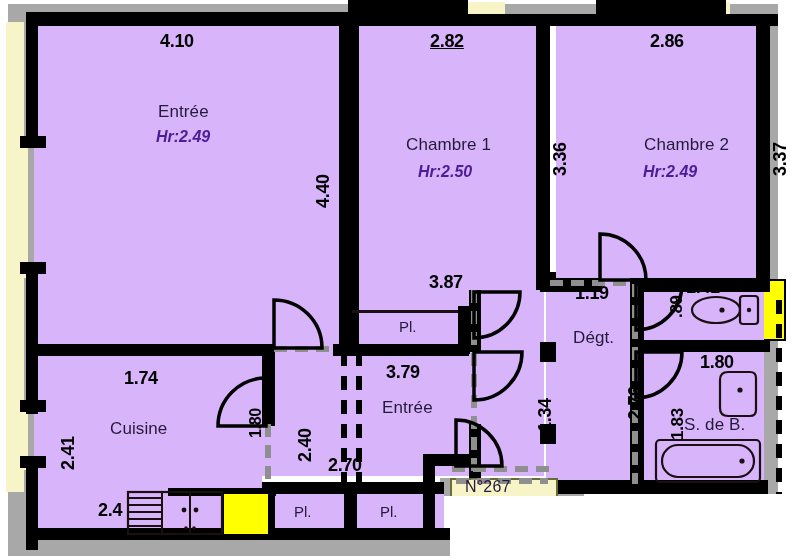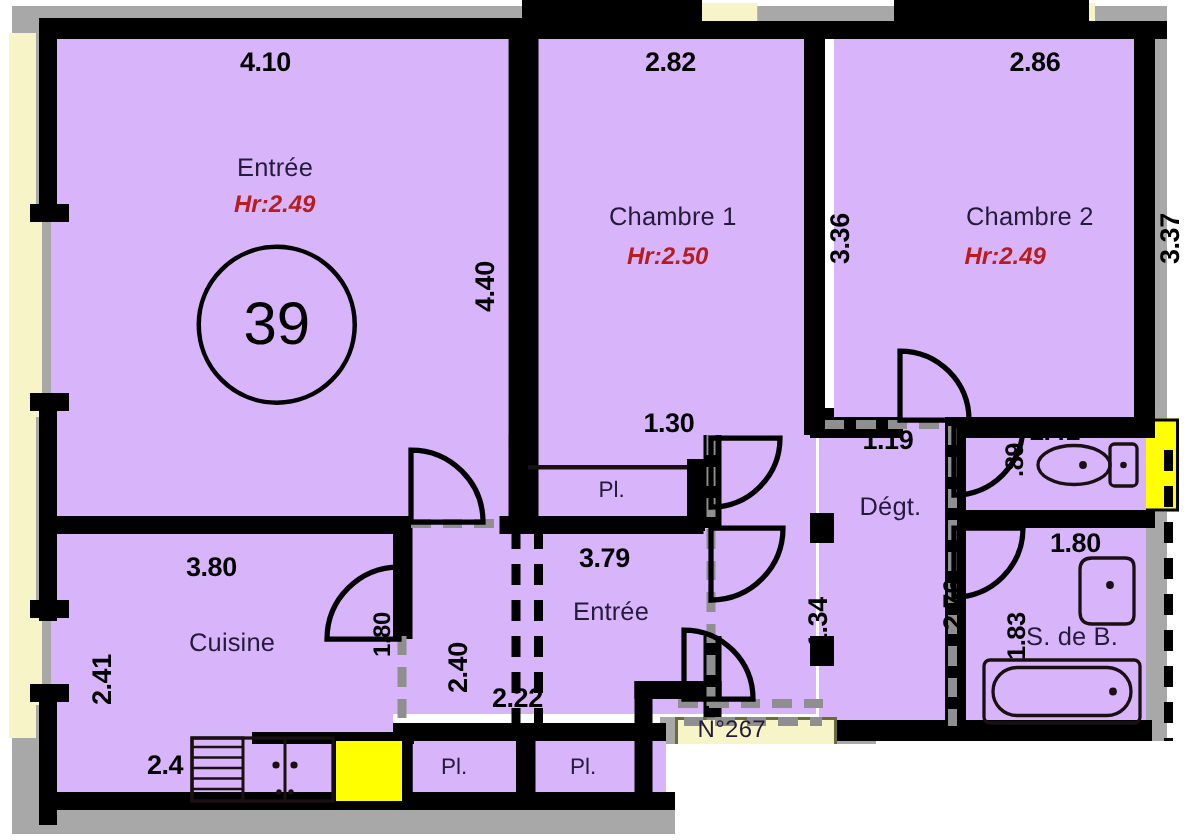--- a/index.html
+++ b/index.html
@@ -13,21 +13,21 @@
   .wall{background:#000000;}
   .struct{background:#a8a8a8;}
   .win{background:#f7f5c8;}
   .winY{background:#ffff00;}
   .thin{background:#1a1012;}
 
   
   .lbl{position:absolute;color:#241a3a;white-space:nowrap;
        font-family:"Liberation Sans","DejaVu Sans",sans-serif;}
   .rname{font-size:17px;letter-spacing:.1px;}
-  .rhr{font-size:16px;font-weight:bold;font-style:italic;color:#b91c1c;}
+  .rhr{font-size:16px;font-weight:bold;font-style:italic;color:#4c1d95;}
   .dim{font-size:18px;font-weight:bold;color:#000000;letter-spacing:-.3px;}
   .dimv{font-size:18px;font-weight:bold;color:#000000;
         transform:rotate(-90deg);transform-origin:0 0;letter-spacing:-.3px;}
   .plname{font-size:15px;color:#241a3a;}
   .door-num{font-size:16px;color:#241a3a;letter-spacing:.2px;}
   .marker-num{font-size:40px;color:#000;font-weight:normal;}
 
   
   .circle{position:absolute;border:3px solid #000;border-radius:50%;
           display:flex;align-items:center;justify-content:center;}
@@ -199,53 +199,50 @@
     <circle cx="749" cy="310" r="2.2" fill="#1a1012"></circle>
 
     <path d="M728,372 q-8,0 -8,8 l0,28 q0,8 8,8 l22,0 q6,0 6,-6 l0,-32 q0,-6 -6,-6 Z" fill="none" stroke="#1a1012" stroke-width="2.2"></path>
     <circle cx="740" cy="390" r="2.6" fill="#1a1012"></circle>
 
     <rect x="656" y="440" width="104" height="42" rx="4" fill="none" stroke="#1a1012" stroke-width="2.2"></rect>
     <rect x="662" y="445" width="92" height="32" rx="16" fill="none" stroke="#1a1012" stroke-width="2.2"></rect>
     <circle cx="742" cy="461" r="2.6" fill="#1a1012"></circle>
   </svg>
 
-  <div class="circle" style="left:131px;top:163px;width:101px;height:101px;">
-    <span class="marker-num">39</span>
-  </div>
 
   <span class="lbl dim" style="left:160px;top:31px;">4.10</span>
   <span class="lbl rname" style="left:158px;top:102px;">Entrée</span>
   <span class="lbl rhr" style="left:156px;top:128px;">Hr:2.49</span>
   <span class="lbl dimv" style="left:313px;top:208px;">4.40</span>
 
-  <span class="lbl dim" style="left:430px;top:31px;">2.82</span>
+  <span class="lbl dim" style="left:430px;top:31px;text-decoration:underline;">2.82</span>
   <span class="lbl rname" style="left:406px;top:135px;">Chambre 1</span>
   <span class="lbl rhr" style="left:418px;top:163px;">Hr:2.50</span>
   <span class="lbl dimv" style="left:550px;top:176px;">3.36</span>
 
-  <span class="lbl dim" style="left:650px;top:31px;margin-left:23px;">2.86</span>
+  <span class="lbl dim" style="left:650px;top:31px;">2.86</span>
   <span class="lbl rname" style="left:644px;top:135px;">Chambre 2</span>
   <span class="lbl rhr" style="left:643px;top:163px;">Hr:2.49</span>
   <span class="lbl dimv" style="left:770px;top:176px;">3.37</span>
 
-  <span class="lbl dim" style="left:124px;top:368px;">3.80</span>
-  <span class="lbl rname" style="left:110px;top:419px;margin-left:16px;">Cuisine</span>
+  <span class="lbl dim" style="left:124px;top:368px;">1.74</span>
+  <span class="lbl rname" style="left:110px;top:419px;">Cuisine</span>
   <span class="lbl dimv" style="left:58px;top:470px;">2.41</span>
   <span class="lbl dim" style="left:98px;top:500px;">2.4</span>
 
   <span class="lbl dimv" style="left:247px;top:438px;font-size:16px;">1.80</span>
   <span class="lbl dimv" style="left:295px;top:462px;">2.40</span>
 
-  <span class="lbl dim" style="left:429px;top:272px;">1.30</span>
+  <span class="lbl dim" style="left:429px;top:272px;">3.87</span>
   <span class="lbl plname" style="left:399px;top:318px;">Pl.</span>
 
   <span class="lbl dim" style="left:386px;top:362px;">3.79</span>
   <span class="lbl rname" style="left:382px;top:398px;">Entrée</span>
-  <span class="lbl dim" style="left:328px;top:455px;">2.22</span>
+  <span class="lbl dim" style="left:328px;top:455px;">2.70</span>
 
   <span class="lbl plname" style="left:294px;top:503px;">Pl.</span>
   <span class="lbl plname" style="left:380px;top:503px;">Pl.</span>
 
   <span class="lbl dimv" style="left:535px;top:432px;">1.34</span>
 
   <span class="lbl dim" style="left:575px;top:283px;">1.19</span>
   <span class="lbl rname" style="left:573px;top:328px;">Dégt.</span>
   <span class="lbl dimv" style="left:625px;top:420px;">2.76</span>
 

